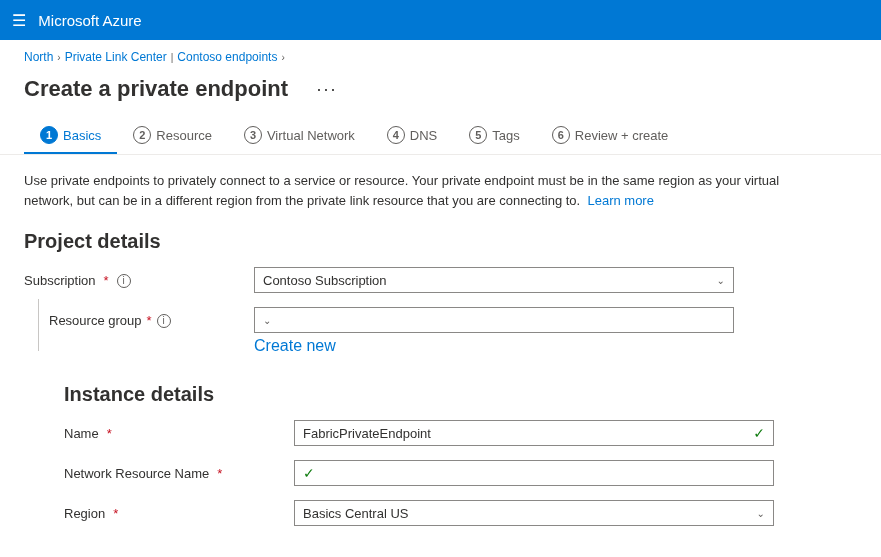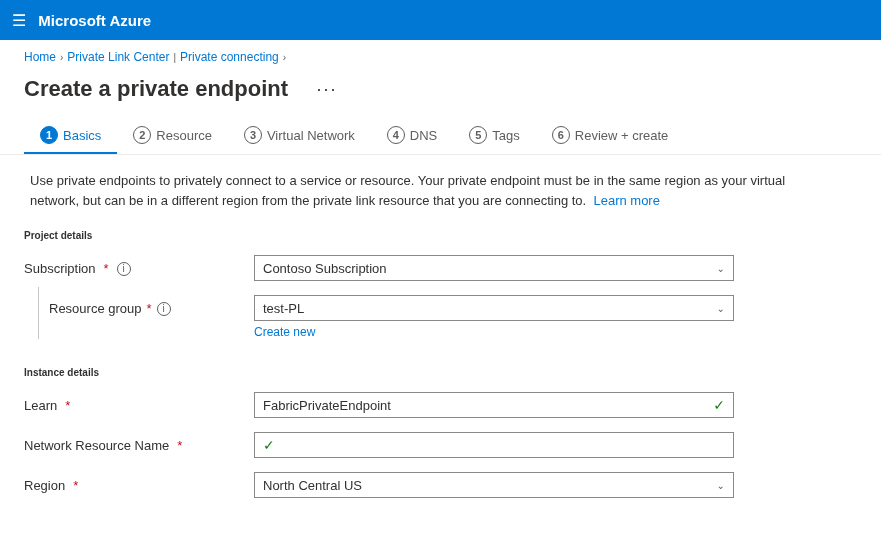--- a/index.html
+++ b/index.html
@@ -10,21 +10,21 @@
       background: #0078d4;
       height: 40px;
       display: flex;
       align-items: center;
       padding: 0 12px;
       gap: 12px;
     }
     .nav-bar-title {
       color: #fff;
       font-size: 15px;
-      font-weight: 700;
+      font-weight: 400;
     }
     .hamburger {
       color: #fff;
       font-size: 16px;
       cursor: pointer;
     }
 
     
     .breadcrumb {
       padding: 10px 24px 6px 24px;
@@ -102,30 +102,29 @@
       padding: 16px 24px 24px 24px;
     }
 
     
     .info-text {
       font-size: 13px;
       color: #323130;
       line-height: 1.5;
       margin-bottom: 20px;
       max-width: 780px;
-      margin-left: 6px;
     }
     .info-text a {
       color: #0078d4;
       text-decoration: none;
     }
 
     
     .section-heading {
-      font-size: 10px;
+      font-size: 20px;
       font-weight: 700;
       color: #323130;
       margin-bottom: 14px;
     }
 
     
     .form-row {
       display: flex;
       align-items: flex-start;
       margin-bottom: 14px;
@@ -183,46 +182,47 @@
       border-color: #8a8886;
     }
     .dropdown .check-icon {
       color: #107c10;
       font-size: 14px;
     }
 
     
     .create-new-link {
       color: #0078d4;
-      font-size: 12px;
+      font-size: 16px;
       cursor: pointer;
       text-decoration: none;
       display: inline-block;
       margin-top: 4px;
     }
 
     
     .instance-section {
       margin-top: 20px;
+      margin-left: 40px;
     }
   </style>
 </head>
 <body>
 
 <div class="nav-bar">
   <span class="hamburger">☰</span>
   <span class="nav-bar-title">Microsoft Azure</span>
 </div>
 
 <div class="breadcrumb">
-  <a>Home</a>
+  <a>North</a>
   <span class="chevron">›</span>
   <a>Private Link Center</a>
   <span class="chevron">|</span>
-  <a>Private connecting</a>
+  <a>Contoso endpoints</a>
   <span class="chevron">›</span>
 </div>
 
 <div class="page-title-area">
   <h1 class="page-title">Create a private endpoint</h1>
   <span class="ellipsis-btn">···</span>
 </div>
 
 <div class="tabs-container">
   <div class="tab active">
@@ -280,33 +280,32 @@
         <div style="width:1px; background:#c8c6c4; height:100%; min-height:52px; margin-top:-8px;"></div>
         <div style="display:flex; align-items:center; gap:5px; padding-left:10px; padding-top:6px;">
           <span>Resource group</span>
           <span class="required-star">*</span>
           <span class="info-icon">i</span>
         </div>
       </div>
     </div>
     <div class="form-control-area">
       <div class="dropdown">
-        <span class="dropdown-value">test-PL</span>
         <span class="dropdown-arrow">⌄</span>
       </div>
       <a class="create-new-link">Create new</a>
     </div>
   </div>
 
   <div class="instance-section">
     <div class="section-heading">Instance details</div>
 
     <div class="form-row">
       <div class="form-label-area">
-        <span>Learn</span>
+        <span>Name</span>
         <span class="required-star">*</span>
       </div>
       <div class="form-control-area">
         <div class="dropdown valid">
           <span class="dropdown-value">FabricPrivateEndpoint</span>
           <span class="check-icon">✓</span>
         </div>
       </div>
     </div>
 
@@ -322,20 +321,20 @@
       </div>
     </div>
 
     <div class="form-row">
       <div class="form-label-area">
         <span>Region</span>
         <span class="required-star">*</span>
       </div>
       <div class="form-control-area">
         <div class="dropdown">
-          <span class="dropdown-value">North Central US</span>
+          <span class="dropdown-value">Basics Central US</span>
           <span class="dropdown-arrow">⌄</span>
         </div>
       </div>
     </div>
   </div>
 
 </div>
 
 </body></html>

